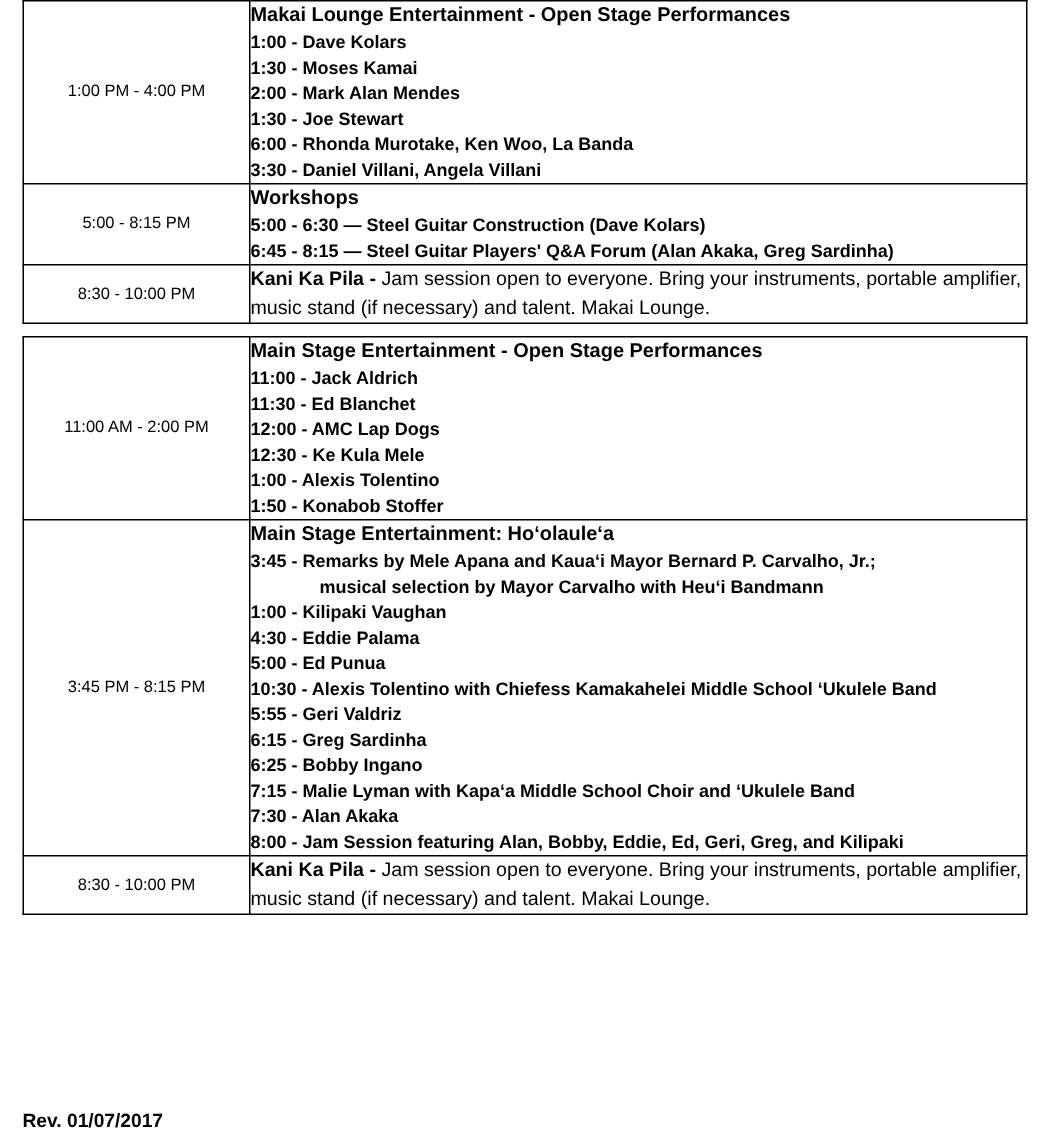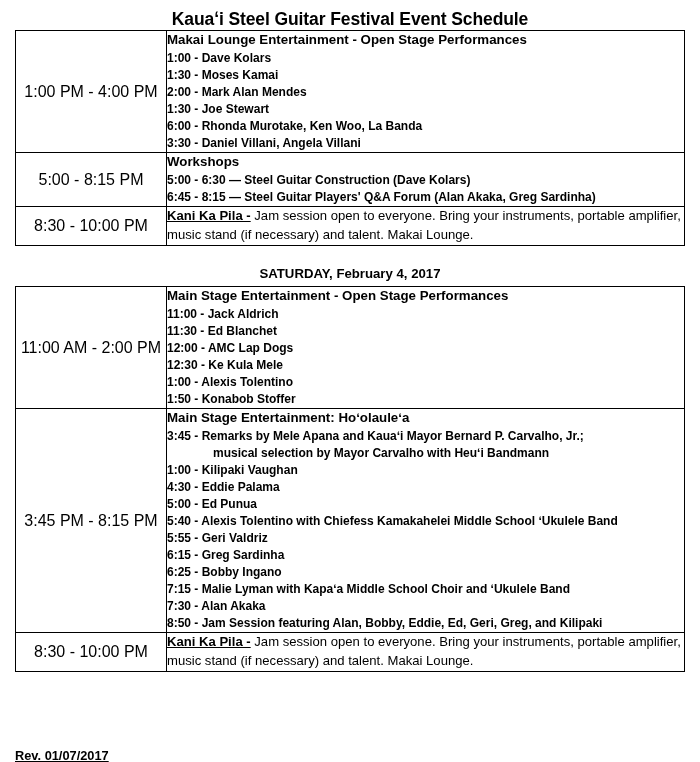--- a/index.html
+++ b/index.html
@@ -47,21 +47,21 @@
   table.schedule td {
     border: 1.6px solid #000000;
   }
   table.schedule td {
     vertical-align: middle;
     padding: 0;
   }
   td.time-cell {
     width: 150px;
     text-align: center;
-    font-size: 16px;
+    font-size: 11px;
     line-height: 1.35;
     padding: 2px 4px;
     white-space: nowrap;
   }
   td.detail-cell {
     text-align: left;
     font-size: 13.1px;
     line-height: 1.0;
     padding: 3px 5px 4px 7px;
     vertical-align: top;
@@ -84,41 +84,38 @@
   .para-cell {
     padding: 5px 8px 6px 7px;
     vertical-align: middle;
   }
   .para {
     font-size: 13.1px;
     line-height: 1.45;
   }
   .para b {
     font-weight: bold;
-    text-decoration: underline;
   }
   .footer-rev {
     position: absolute;
     left: 15px;
     bottom: 8px;
     font-size: 12.8px;
     font-weight: bold;
     line-height: 1.2;
-    text-decoration: underline;
   }
   .spacer-between {
     height: 8px;
   }
 </style>
 </head>
 <body>
 
 <div class="page">
 
-  <h1 class="doc-title">Kauaʻi Steel Guitar Festival Event Schedule</h1>
 
   <div id="days-container">
       <table class="schedule">
         <tbody>
           <tr>
             <td class="time-cell">1:00 PM - 4:00 PM</td>
             <td class="detail-cell">
               <div class="block-title">Makai Lounge Entertainment - Open Stage Performances</div>
               <div class="entry">1:00 - Dave Kolars</div>
               <div class="entry">1:30 - Moses Kamai</div>
@@ -138,21 +135,20 @@
           </tr>
           <tr>
             <td class="time-cell">8:30 - 10:00 PM</td>
             <td class="detail-cell para-cell">
               <div class="para"><b>Kani Ka Pila -</b><span> Jam session open to everyone. Bring your instruments, portable amplifier, music stand (if necessary) and talent. Makai Lounge.</span></div>
             </td>
           </tr>
         </tbody>
       </table>
       <div class="spacer-between"></div>
-      <div class="day-heading">SATURDAY, February 4, 2017</div>
       <table class="schedule">
         <tbody>
           <tr>
             <td class="time-cell">11:00 AM - 2:00 PM</td>
             <td class="detail-cell">
               <div class="block-title">Main Stage Entertainment - Open Stage Performances</div>
               <div class="entry">11:00 - Jack Aldrich</div>
               <div class="entry">11:30 - Ed Blanchet</div>
               <div class="entry">12:00 - AMC Lap Dogs</div>
               <div class="entry">12:30 - Ke Kula Mele</div>
@@ -162,27 +158,27 @@
           </tr>
           <tr>
             <td class="time-cell">3:45 PM - 8:15 PM</td>
             <td class="detail-cell">
               <div class="block-title">Main Stage Entertainment: Hoʻolauleʻa</div>
               <div class="entry">3:45 - Remarks by Mele Apana and Kauaʻi Mayor Bernard P. Carvalho, Jr.;</div>
               <div class="entry indented">musical selection by Mayor Carvalho with Heuʻi Bandmann</div>
               <div class="entry">1:00 - Kilipaki Vaughan</div>
               <div class="entry">4:30 - Eddie Palama</div>
               <div class="entry">5:00 - Ed Punua</div>
-              <div class="entry">5:40 - Alexis Tolentino with Chiefess Kamakahelei Middle School ʻUkulele Band</div>
+              <div class="entry">10:30 - Alexis Tolentino with Chiefess Kamakahelei Middle School ʻUkulele Band</div>
               <div class="entry">5:55 - Geri Valdriz</div>
               <div class="entry">6:15 - Greg Sardinha</div>
               <div class="entry">6:25 - Bobby Ingano</div>
               <div class="entry">7:15 - Malie Lyman with Kapaʻa Middle School Choir and ʻUkulele Band</div>
               <div class="entry">7:30 - Alan Akaka</div>
-              <div class="entry">8:50 - Jam Session featuring Alan, Bobby, Eddie, Ed, Geri, Greg, and Kilipaki</div>
+              <div class="entry">8:00 - Jam Session featuring Alan, Bobby, Eddie, Ed, Geri, Greg, and Kilipaki</div>
             </td>
           </tr>
           <tr>
             <td class="time-cell">8:30 - 10:00 PM</td>
             <td class="detail-cell para-cell">
               <div class="para"><b>Kani Ka Pila -</b><span> Jam session open to everyone. Bring your instruments, portable amplifier, music stand (if necessary) and talent. Makai Lounge.</span></div>
             </td>
           </tr>
         </tbody>
       </table>

